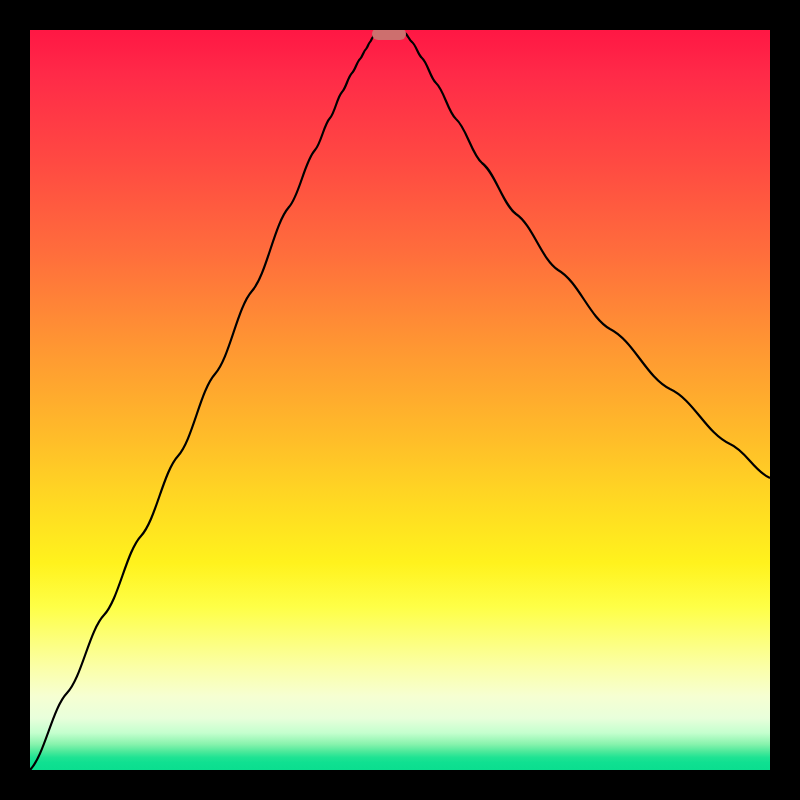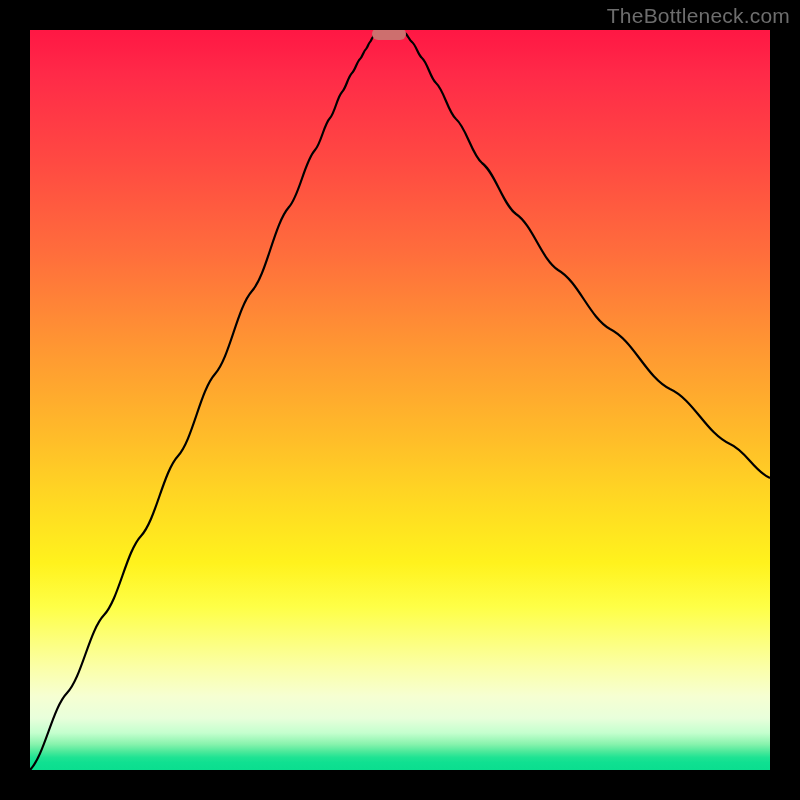--- a/index.html
+++ b/index.html
@@ -66,21 +66,20 @@
     font-weight: 500;
     letter-spacing: 0.2px;
     user-select: none;
   }
 </style>
 </head>
 <body>
 
 <div class="frame">
 
-  <div class="watermark">TheBottleneck.com</div>
 
   <div class="plot">
     <div class="gradient"></div>
 
     <svg class="overlay-svg" viewBox="0 0 740 740" preserveAspectRatio="none">
       <path d="M 0 740 C 14.8 724.6, 22.2 678.4, 37 663 C 51.8 647.4, 59.2 600.6, 74 585 C 88.8 569.2, 96.2 521.8, 111 506 C 125.8 490, 133.2 442, 148 426 C 162.8 409.6, 170.2 360.4, 185 344 C 199.8 327.4, 207.2 277.6, 222 261 C 236.8 244.2, 244.2 193.8, 259 177 C 269.4 165.6, 274.6 131.4, 285 120 C 291 113.6, 294 94.4, 300 88 C 304.8 82.8, 307.2 67.2, 312 62 C 316 58.2, 318 46.8, 322 43 C 325.2 40.2, 326.8 31.799999999999997, 330 29 C 332.4 27, 333.6 21, 336 19 C 337.6 17.6, 338.4 13.399999999999999, 340 12 C 341.2 11, 341.8 8, 343 7 C 343.8 6.2, 344.2 3.8, 345 3" fill="none" stroke="#000" stroke-width="2.2" id="curveLeft"></path>
       <path d="M 375 3 C 377.8 4.8, 379.2 10.2, 382 12 C 386 15.2, 388 24.8, 392 28 C 397.6 33, 400.4 48, 406 53 C 414 60.2, 418 81.8, 426 89 C 436.4 97.8, 441.6 124.2, 452 133 C 465.6 143.2, 472.4 173.8, 486 184 C 502.8 195.2, 511.2 228.8, 528 240 C 548.8 251.8, 559.2 287.2, 580 299 C 604 311, 616 347, 640 359 C 664 370, 676 403, 700 414 C 716 420.8, 724 441.2, 740 448" fill="none" stroke="#000" stroke-width="2.2" id="curveRight"></path>
       <rect id="markerPill" rx="6" ry="6" fill="#cd6f6e" x="342" y="-2" width="34" height="12"></rect>
     </svg>
   </div>

